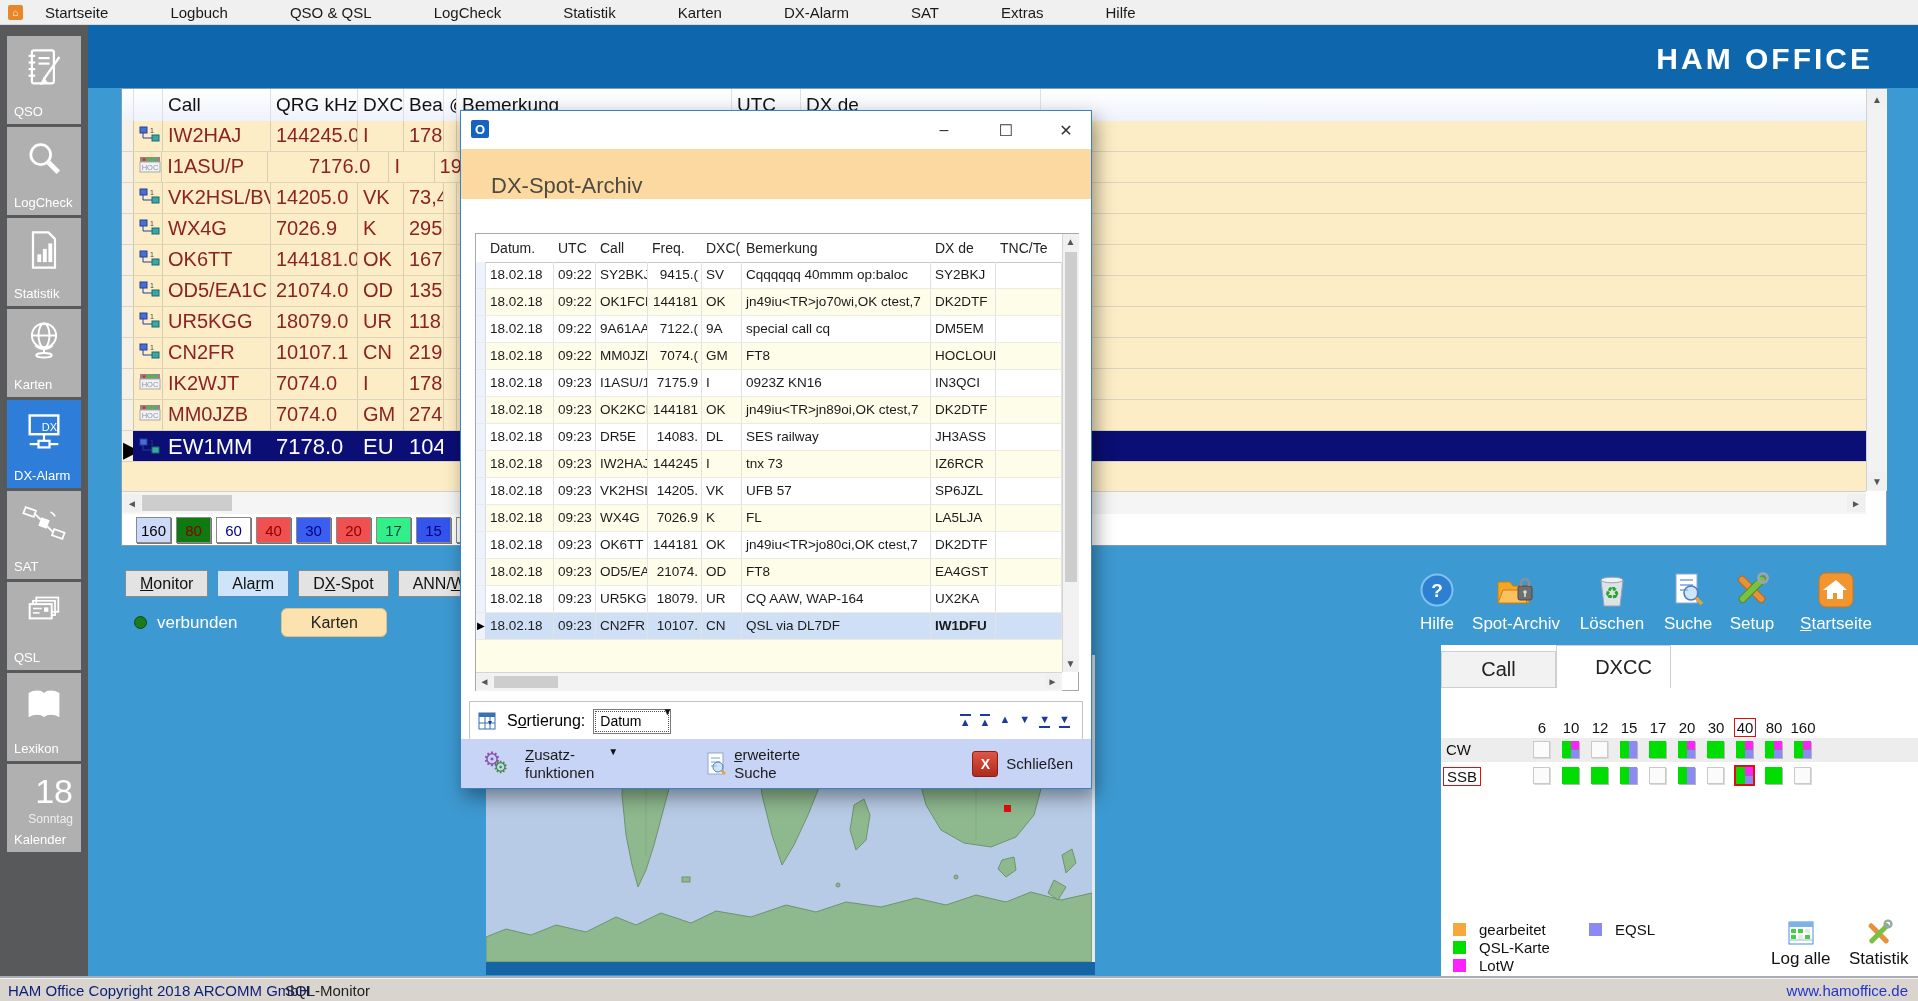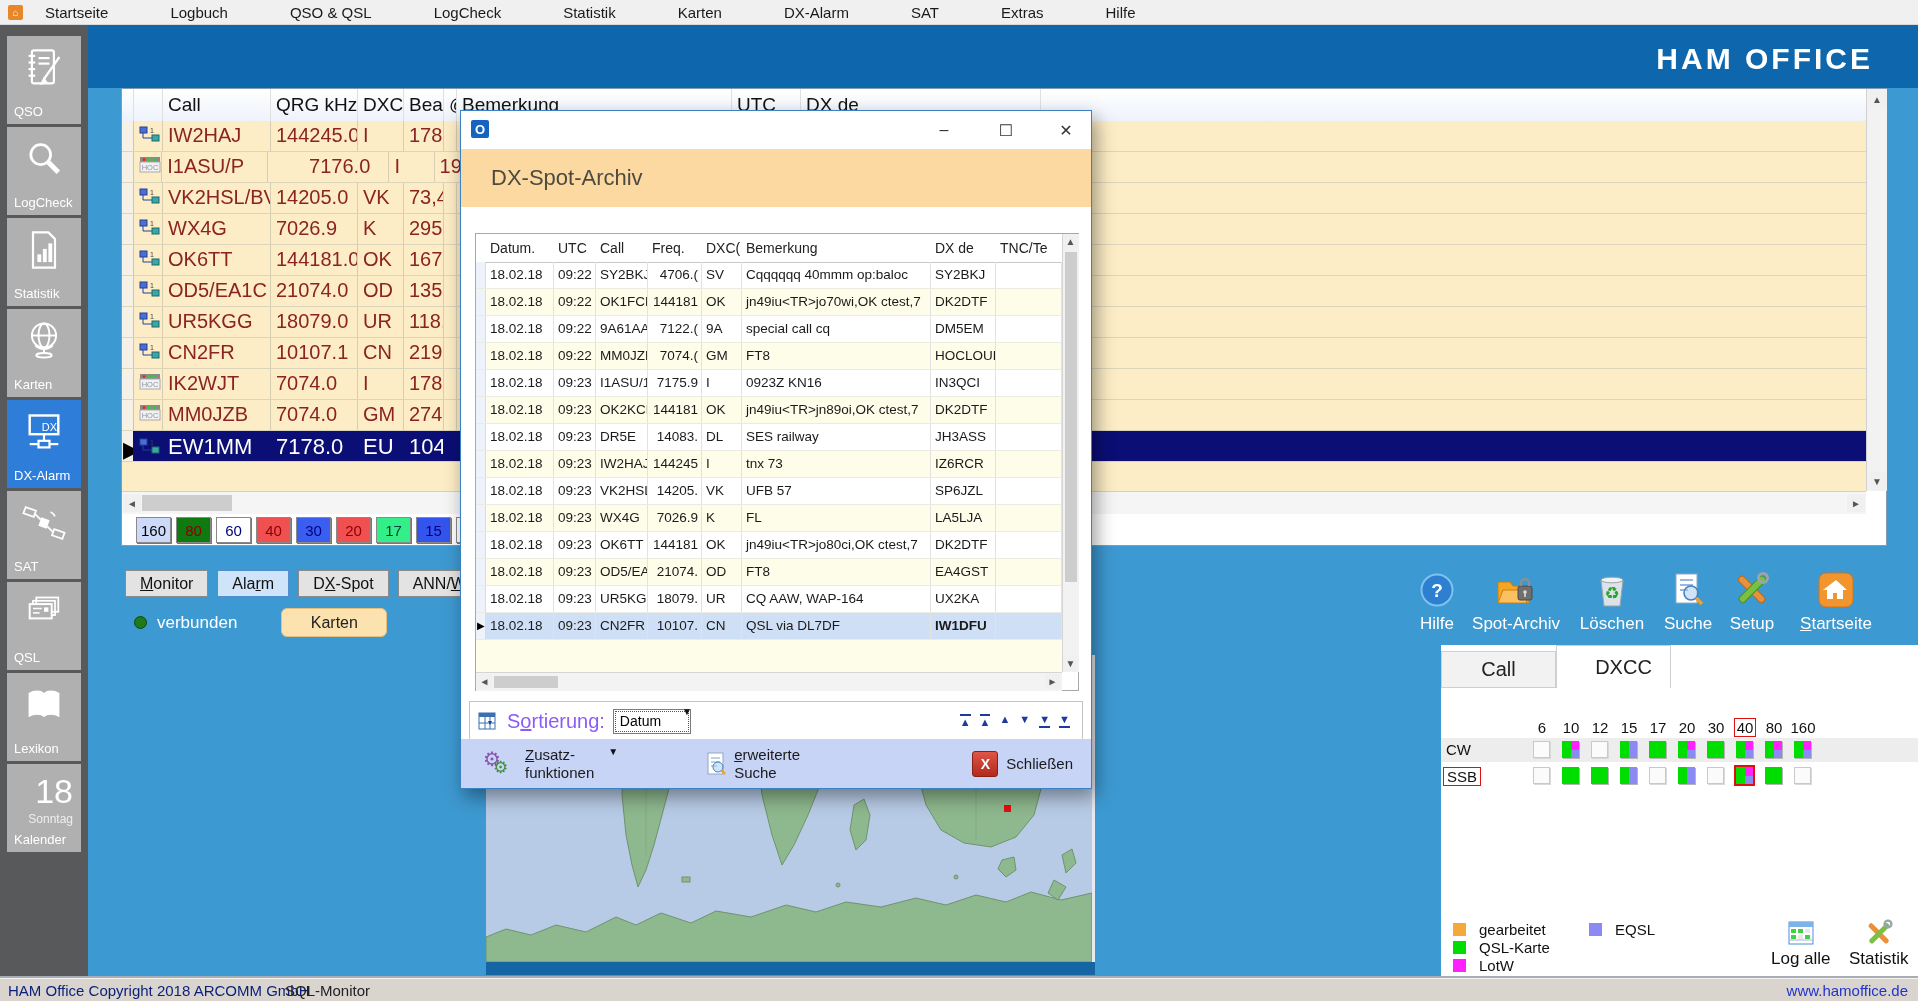--- a/index.html
+++ b/index.html
@@ -63,40 +63,40 @@
   .toolbar-item{position:absolute;top:572px;display:flex;flex-direction:column;align-items:center;z-index:2;}
   .toolbar-label{color:#fff;font-size:17px;margin-top:2px;white-space:nowrap;}
   
   .dialog{position:absolute;left:460px;top:110px;width:632px;height:679px;background:#fff;
           border:1px solid #3b82c4;box-sizing:border-box;box-shadow:4px 8px 18px rgba(0,0,0,.4);z-index:10;}
   .dlg-titlebar{position:absolute;left:0;top:0;width:100%;height:38px;background:#fff;}
   .dlg-appicon{position:absolute;left:10px;top:9px;width:18px;height:18px;background:#1565c0;border-radius:2px;
                color:#fff;font-size:13px;font-weight:bold;display:flex;align-items:center;justify-content:center;}
   .dlg-winbtn{position:absolute;top:6px;width:26px;height:26px;color:#333;font-size:16px;
               display:flex;align-items:center;justify-content:center;}
-  .dlg-banner{position:absolute;left:0;top:38px;width:100%;height:58px;background:#fcd9a0;
-              display:flex;align-items:center;}
+  .dlg-banner{position:absolute;left:0;top:38px;width:100%;height:50px;background:#fcd9a0;
+              display:flex;align-items:flex-end;}
   .dlg-title{font-size:22px;color:#4d4a40;margin-left:30px;}
   .dtable{position:absolute;left:14px;top:122px;width:604px;height:458px;border:1px solid #a8a8a8;
           box-sizing:border-box;background:#fff;}
   .dthead{position:absolute;left:0;top:0;width:586px;height:28px;background:#fff;border-bottom:1px solid #c8c8c8;display:flex;}
   .dth{font-size:14px;color:#222;padding:6px 0 0 4px;box-sizing:border-box;overflow:hidden;white-space:nowrap;}
   .drow{position:absolute;left:0;width:586px;height:27px;display:flex;border-bottom:1px solid #ebebe0;box-sizing:border-box;}
   .drow.alt{background:#fdfde9;}
   .drow.dsel{background:#cfe0f6;}
   .dd{font-size:13.5px;color:#1a1a1a;padding:5px 0 0 4px;box-sizing:border-box;border-right:1px solid #e2e2e2;
       overflow:hidden;white-space:nowrap;}
   .dd.right{text-align:right;padding-right:3px;}
   .dd.dmark{background:#eef3fb;border-right:1px solid #d5dce8;font-size:10px;color:#000;padding:7px 0 0 1px;}
   .dfill{position:absolute;left:0;top:406px;width:586px;height:32px;background:#fdfde9;}
   .dvscroll{position:absolute;left:586px;top:0;width:16px;height:438px;background:#f2f2f2;border-left:1px solid #d5d5d5;}
   .dhscroll{position:absolute;left:0;top:438px;width:586px;height:18px;background:#f3f3f3;border-top:1px solid #d5d5d5;}
   .sortbar{position:absolute;left:8px;top:590px;width:614px;height:40px;border:1px solid #c3c3c3;background:#fff;
            display:flex;align-items:center;box-sizing:border-box;}
-  .sort-label{font-size:20px;color:#8b5cf6;margin-left:10px;}
+  .sort-label{font-size:16px;color:#000000;margin-left:10px;}
   .sort-dd{width:76px;height:23px;border:1px solid #7a7a7a;margin-left:8px;position:relative;
            display:flex;align-items:center;outline:1px dotted #555;outline-offset:-3px;}
   .sort-dd span{font-size:14px;margin-left:6px;}
   .sort-dd .arr{position:absolute;right:-2px;top:-4px;font-size:10px;color:#111;}
   .navarrs{margin-left:auto;margin-right:12px;display:flex;gap:9px;}
   .na{color:#1e3a9e;font-size:11px;line-height:11px;display:inline-block;}
   .na.t{border-top:2px solid #1e3a9e;padding-top:1px;}
   .na.b{border-bottom:2px solid #1e3a9e;padding-bottom:1px;}
   .dlg-bottom{position:absolute;left:0;bottom:0;width:100%;height:49px;background:#c8d4f6;
               display:flex;align-items:center;}
@@ -617,21 +617,21 @@
           <div class="dth" style="width: 189px;">Bemerkung</div>
           <div class="dth" style="width: 65px;">DX de</div>
           <div class="dth" style="width: 66px;">TNC/Te</div>
         </div>
       <div id="dlg-rows">
           <div class="drow" style="top: 28px;">
             <div class="dd dmark" style="width: 10px;"></div>
             <div class="dd" style="width: 68px;">18.02.18</div>
             <div class="dd" style="width: 42px;">09:22</div>
             <div class="dd" style="width: 52px;">SY2BKJ</div>
-            <div class="dd right" style="width: 54px;">4706.(</div>
+            <div class="dd right" style="width: 54px;">9415.(</div>
             <div class="dd" style="width: 40px;">SV</div>
             <div class="dd" style="width: 189px;">Cqqqqqq 40mmm op:baloc</div>
             <div class="dd" style="width: 65px;">SY2BKJ</div>
             <div class="dd" style="width: 66px;"></div>
           </div>
           <div class="drow alt" style="top: 55px;">
             <div class="dd dmark" style="width: 10px;"></div>
             <div class="dd" style="width: 68px;">18.02.18</div>
             <div class="dd" style="width: 42px;">09:22</div>
             <div class="dd" style="width: 52px;">OK1FCB</div>

